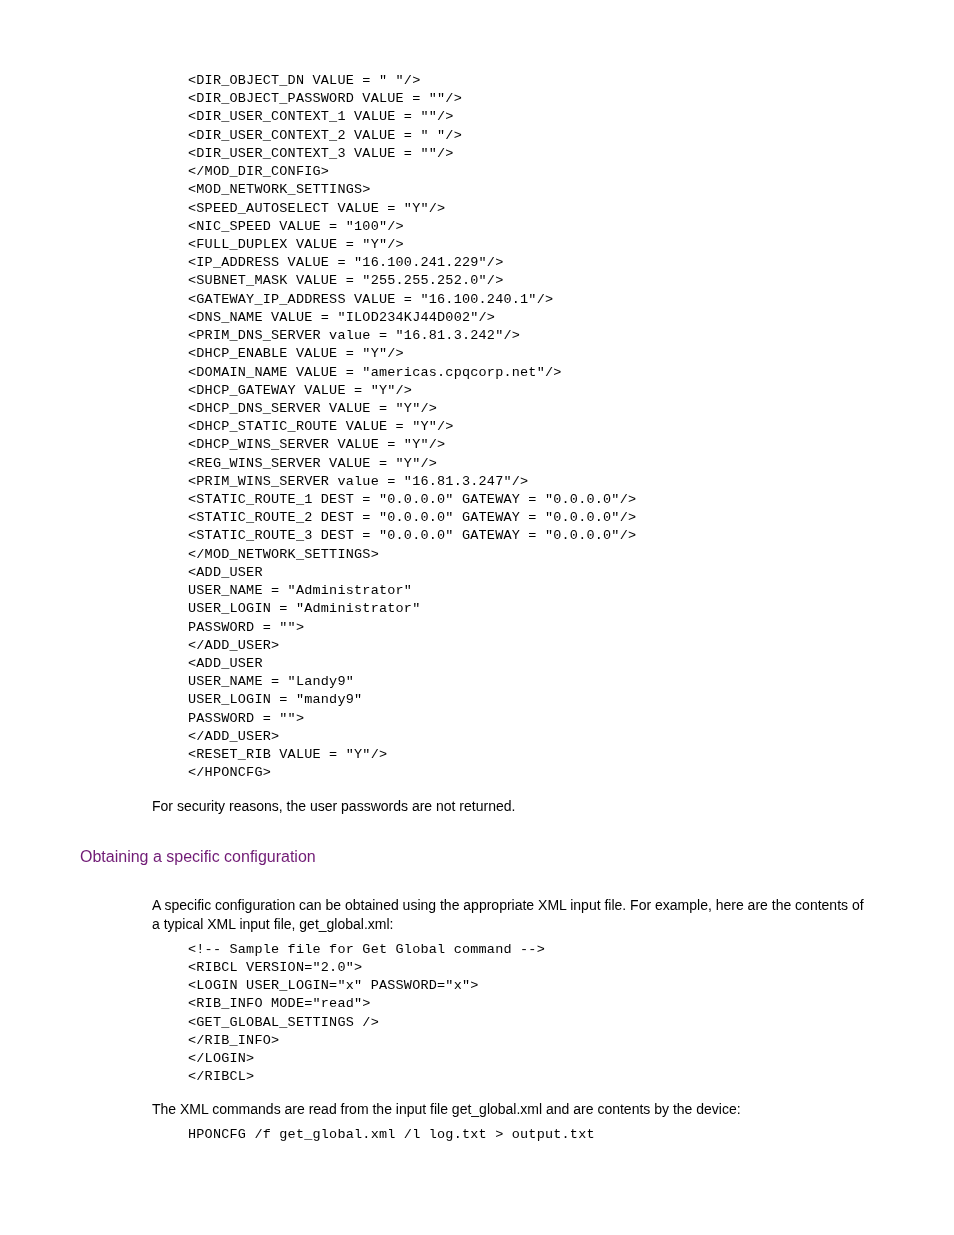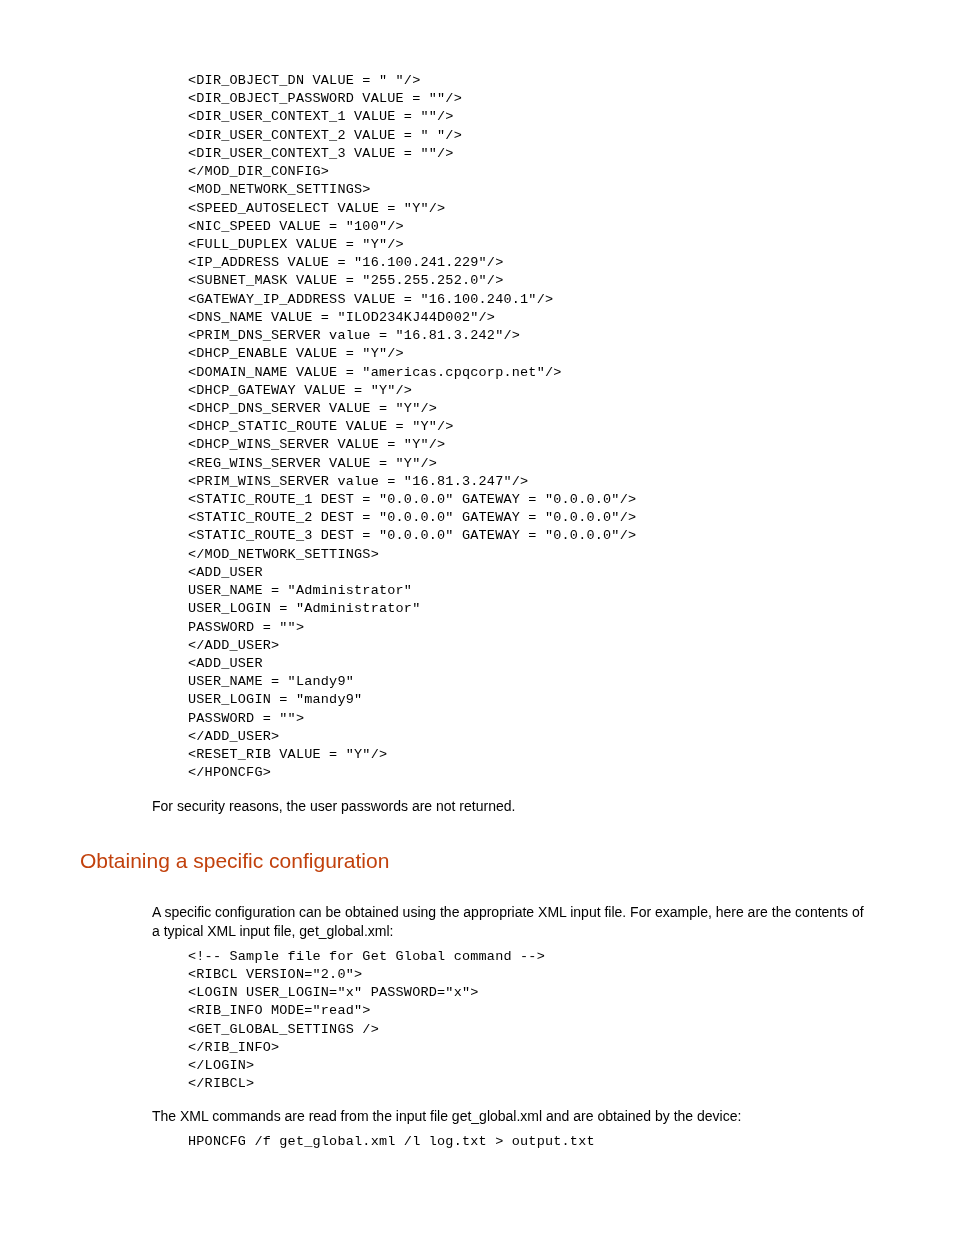--- a/index.html
+++ b/index.html
@@ -22,22 +22,22 @@
     letter-spacing: 0.2px;
   }
   .body-para {
     margin-left: 72px;
     margin-bottom: 6px;
     font-size: 14px;
   }
   h2.section-heading {
     font-family: Arial, Helvetica, sans-serif;
     font-weight: normal;
-    color: #c2410c;
-    font-size: 21px;
+    color: #701a75;
+    font-size: 16px;
     margin: 30px 0 27px 0;
   }
   .inline-code {
     font-family: Liberation Sans, sans-serif;
   }
 </style>
 </head>
 <body>
 
 <div class="code-block">&lt;DIR_OBJECT_DN VALUE = " "/&gt;
@@ -91,16 +91,16 @@
 <div class="code-block">&lt;!-- Sample file for Get Global command --&gt;
 &lt;RIBCL VERSION="2.0"&gt;
 &lt;LOGIN USER_LOGIN="x" PASSWORD="x"&gt;
 &lt;RIB_INFO MODE="read"&gt;
 &lt;GET_GLOBAL_SETTINGS /&gt;
 &lt;/RIB_INFO&gt;
 &lt;/LOGIN&gt;
 &lt;/RIBCL&gt;</div>
 
 <p class="body-para">
-  <span>The XML commands are read from the input file </span><span class="inline-code">get_global.xml</span><span> and are obtained by the device:</span>
+  <span>The XML commands are read from the input file </span><span class="inline-code">get_global.xml</span><span> and are contents by the device:</span>
 </p>
 
 <div class="code-block">HPONCFG /f get_global.xml /l log.txt &gt; output.txt</div>
 
 </body></html>

